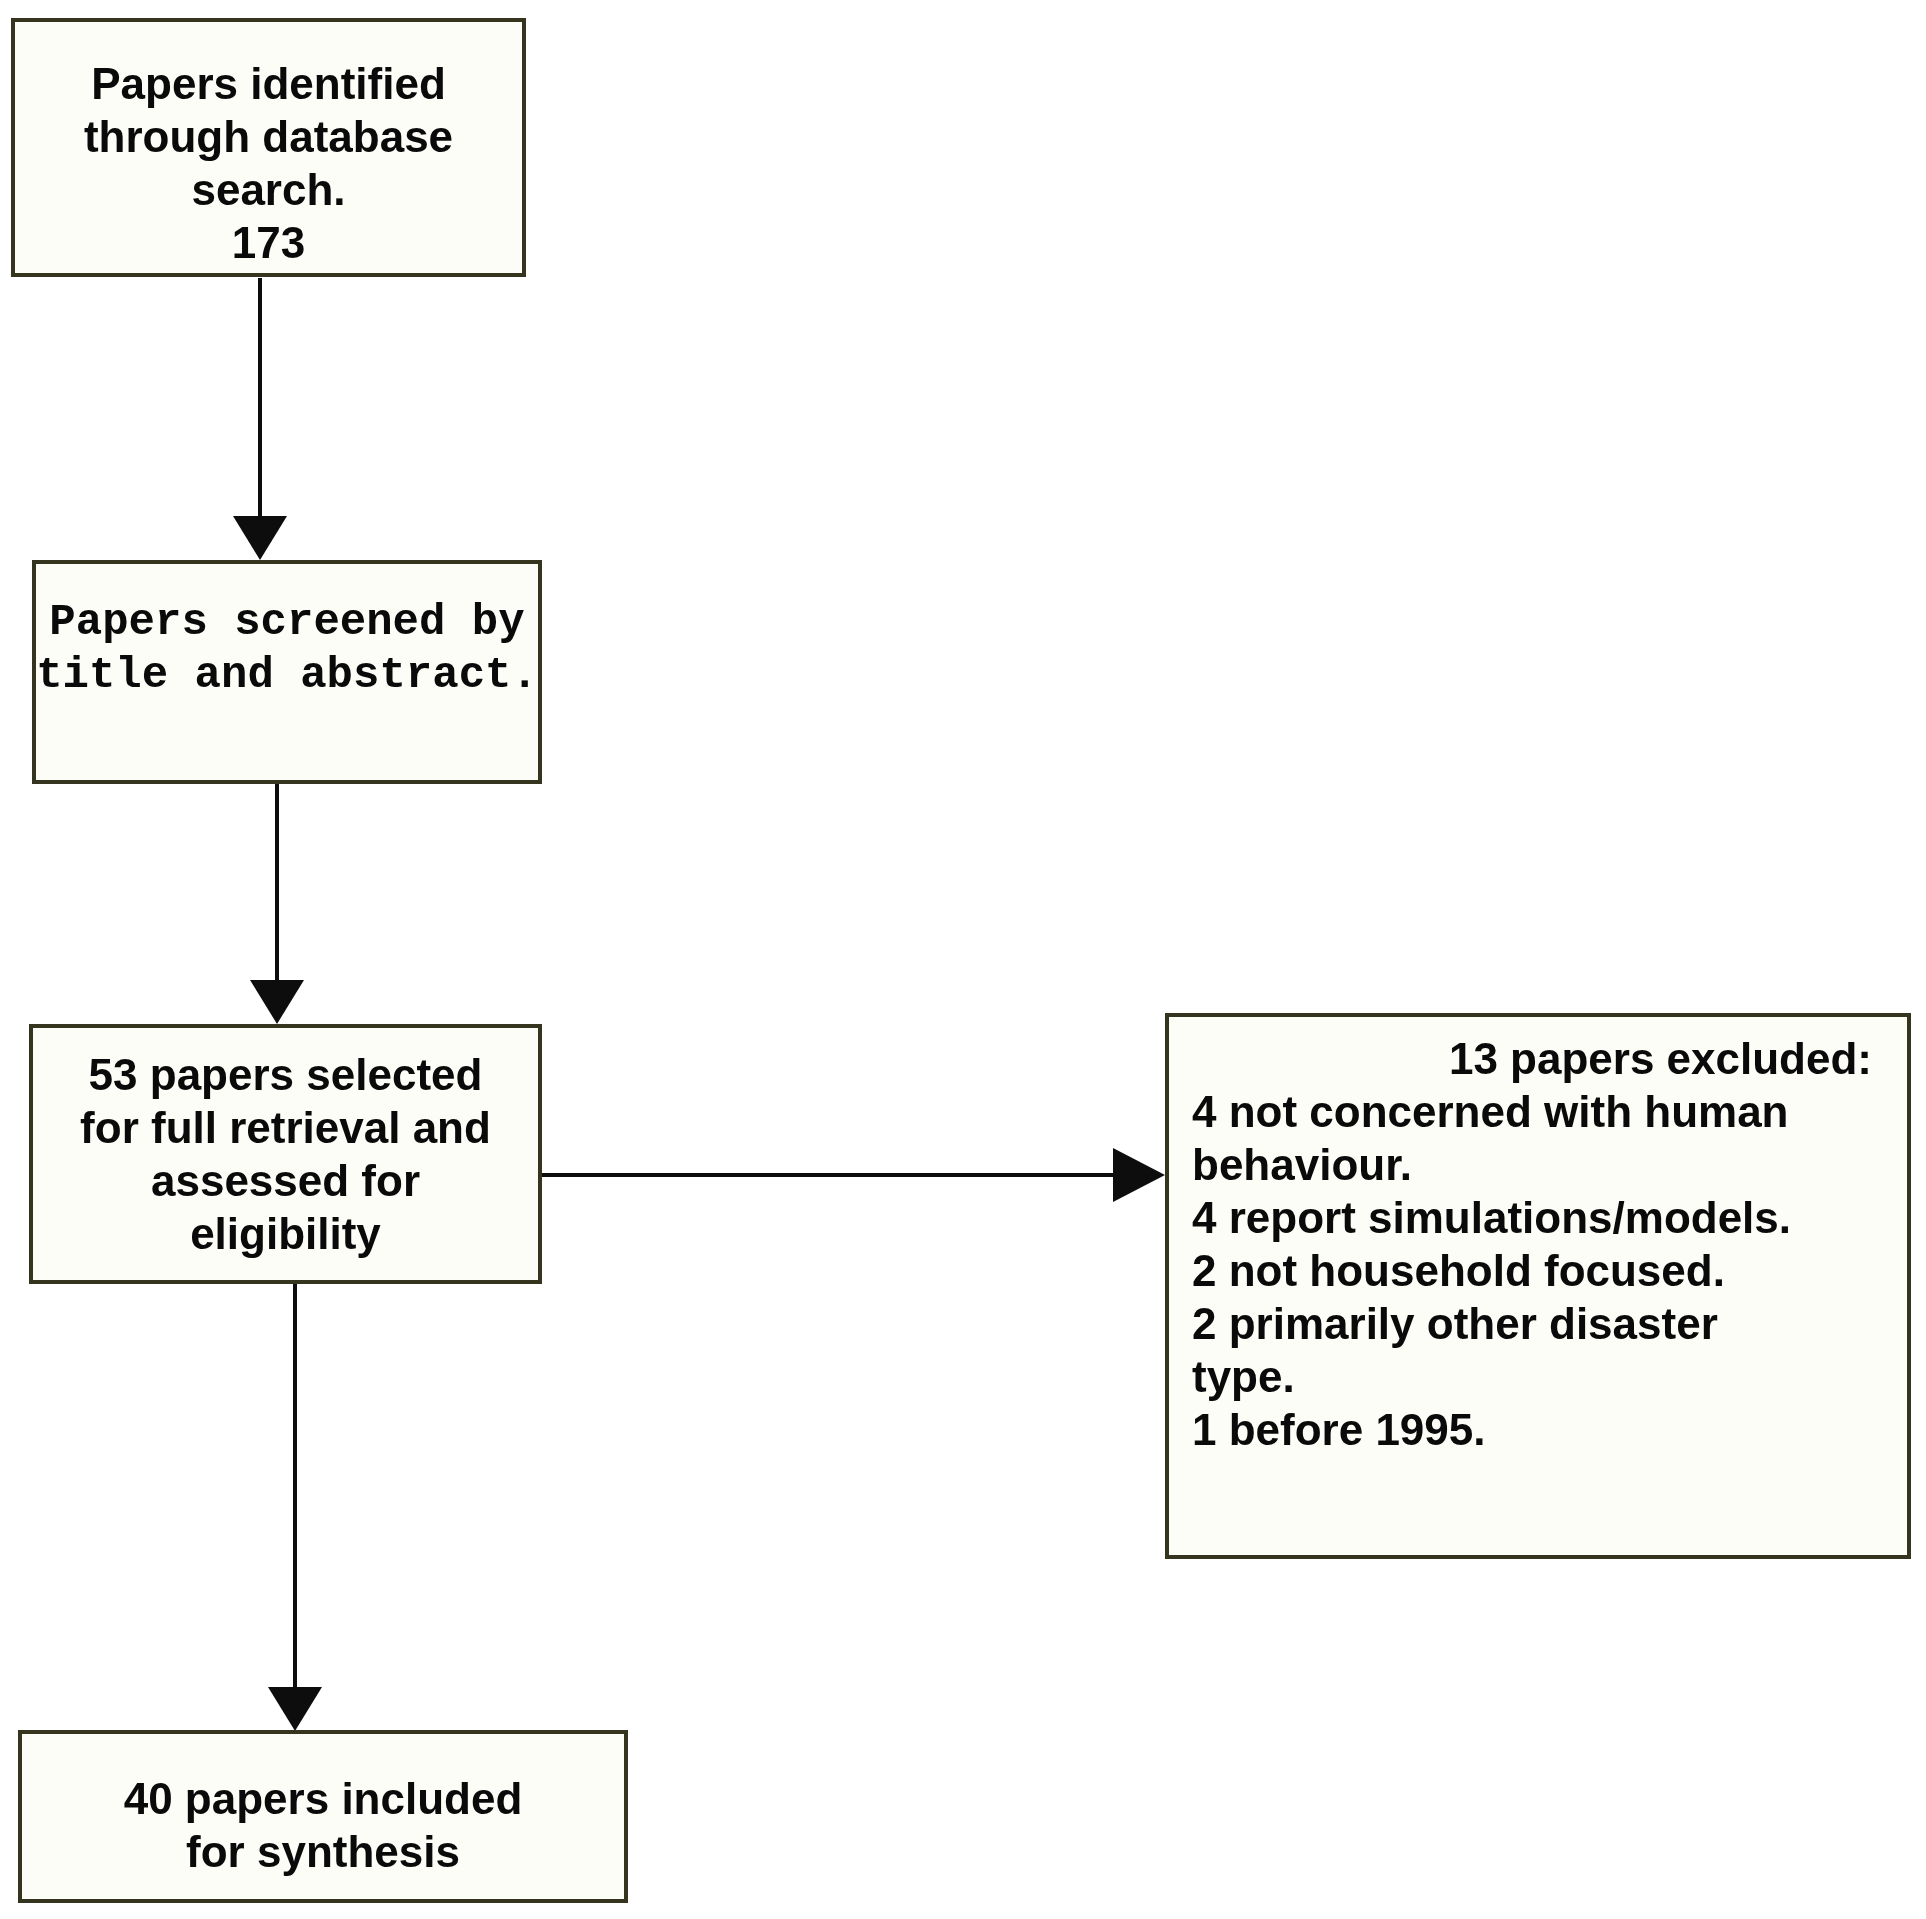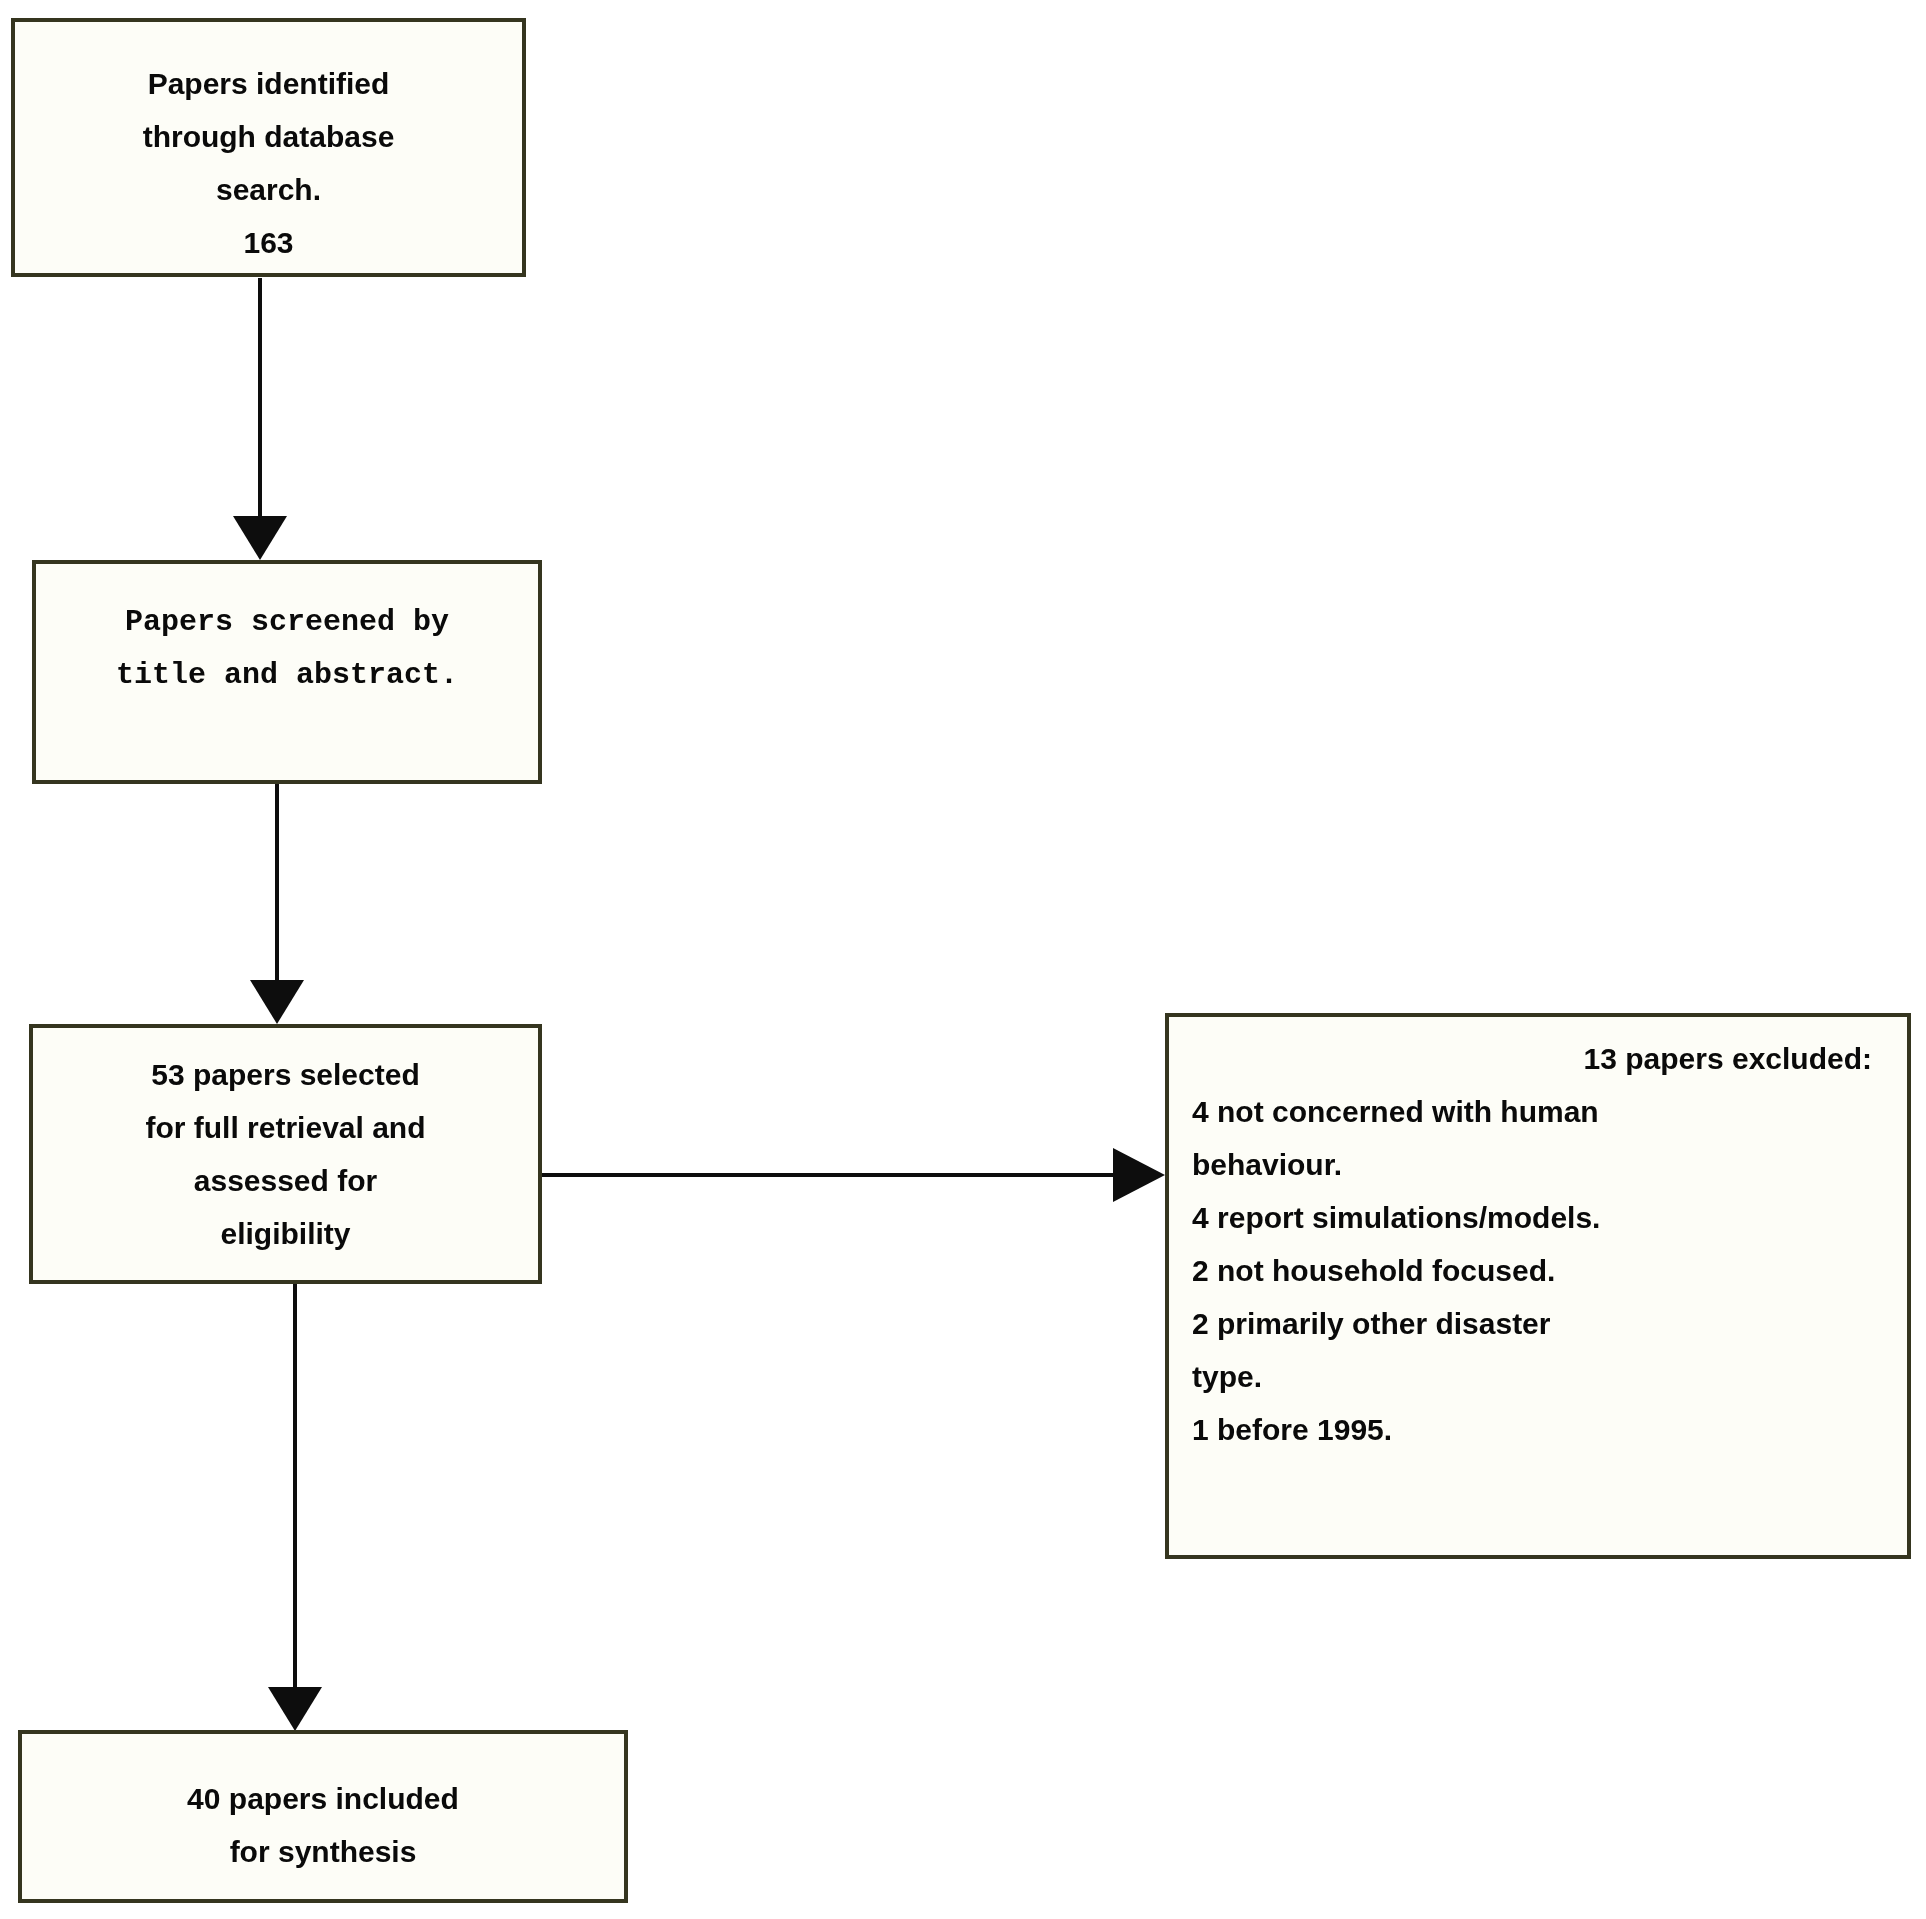--- a/index.html
+++ b/index.html
@@ -21,21 +21,21 @@
     background:var(--background);
     overflow:hidden;
   }
   .flow-box{
     position:absolute;
     box-sizing:border-box;
     border:4.3px solid var(--border);
     background:var(--box-fill);
     color:var(--text);
     font-weight:bold;
-    font-size:30px;
+    font-size:44px;
     line-height:53px;
     text-align:center;
   }
   .flow-box .line{white-space:nowrap;}
   #box-identified{left:11px; top:18px; width:515px; height:259px; padding-top:35px;}
   #box-screened {left:32px; top:560px; width:510px; height:224px; padding-top:32px;font-family:Liberation Mono, monospace;}
   #box-selected {left:29px; top:1024px; width:513px; height:260px; padding-top:20px;}
   #box-excluded {left:1165px; top:1013px; width:746px; height:546px; padding-top:14.6px; text-align:left; padding-left:23px; padding-right:12px;}
   #box-excluded .title-line{text-align:right; padding-right:23px;}
   #box-included {left:18px; top:1730px; width:610px; height:173px; padding-top:38px;}
@@ -57,21 +57,21 @@
 </style>
 </head>
 <body>
 
 <div id="canvas">
 
   <div class="flow-box" id="box-identified">
     <div class="line">Papers identified</div>
     <div class="line">through database</div>
     <div class="line">search.</div>
-    <div class="line">163</div>
+    <div class="line">173</div>
   </div>
 
   <div class="stem-v" style="left:258px; top:278px; height:242px;"></div>
   <div class="head-down" style="left:233px; top:516px;"></div>
 
   <div class="flow-box" id="box-screened">
     <div class="line">Papers screened by</div>
     <div class="line">title and abstract.</div>
   </div>
 

